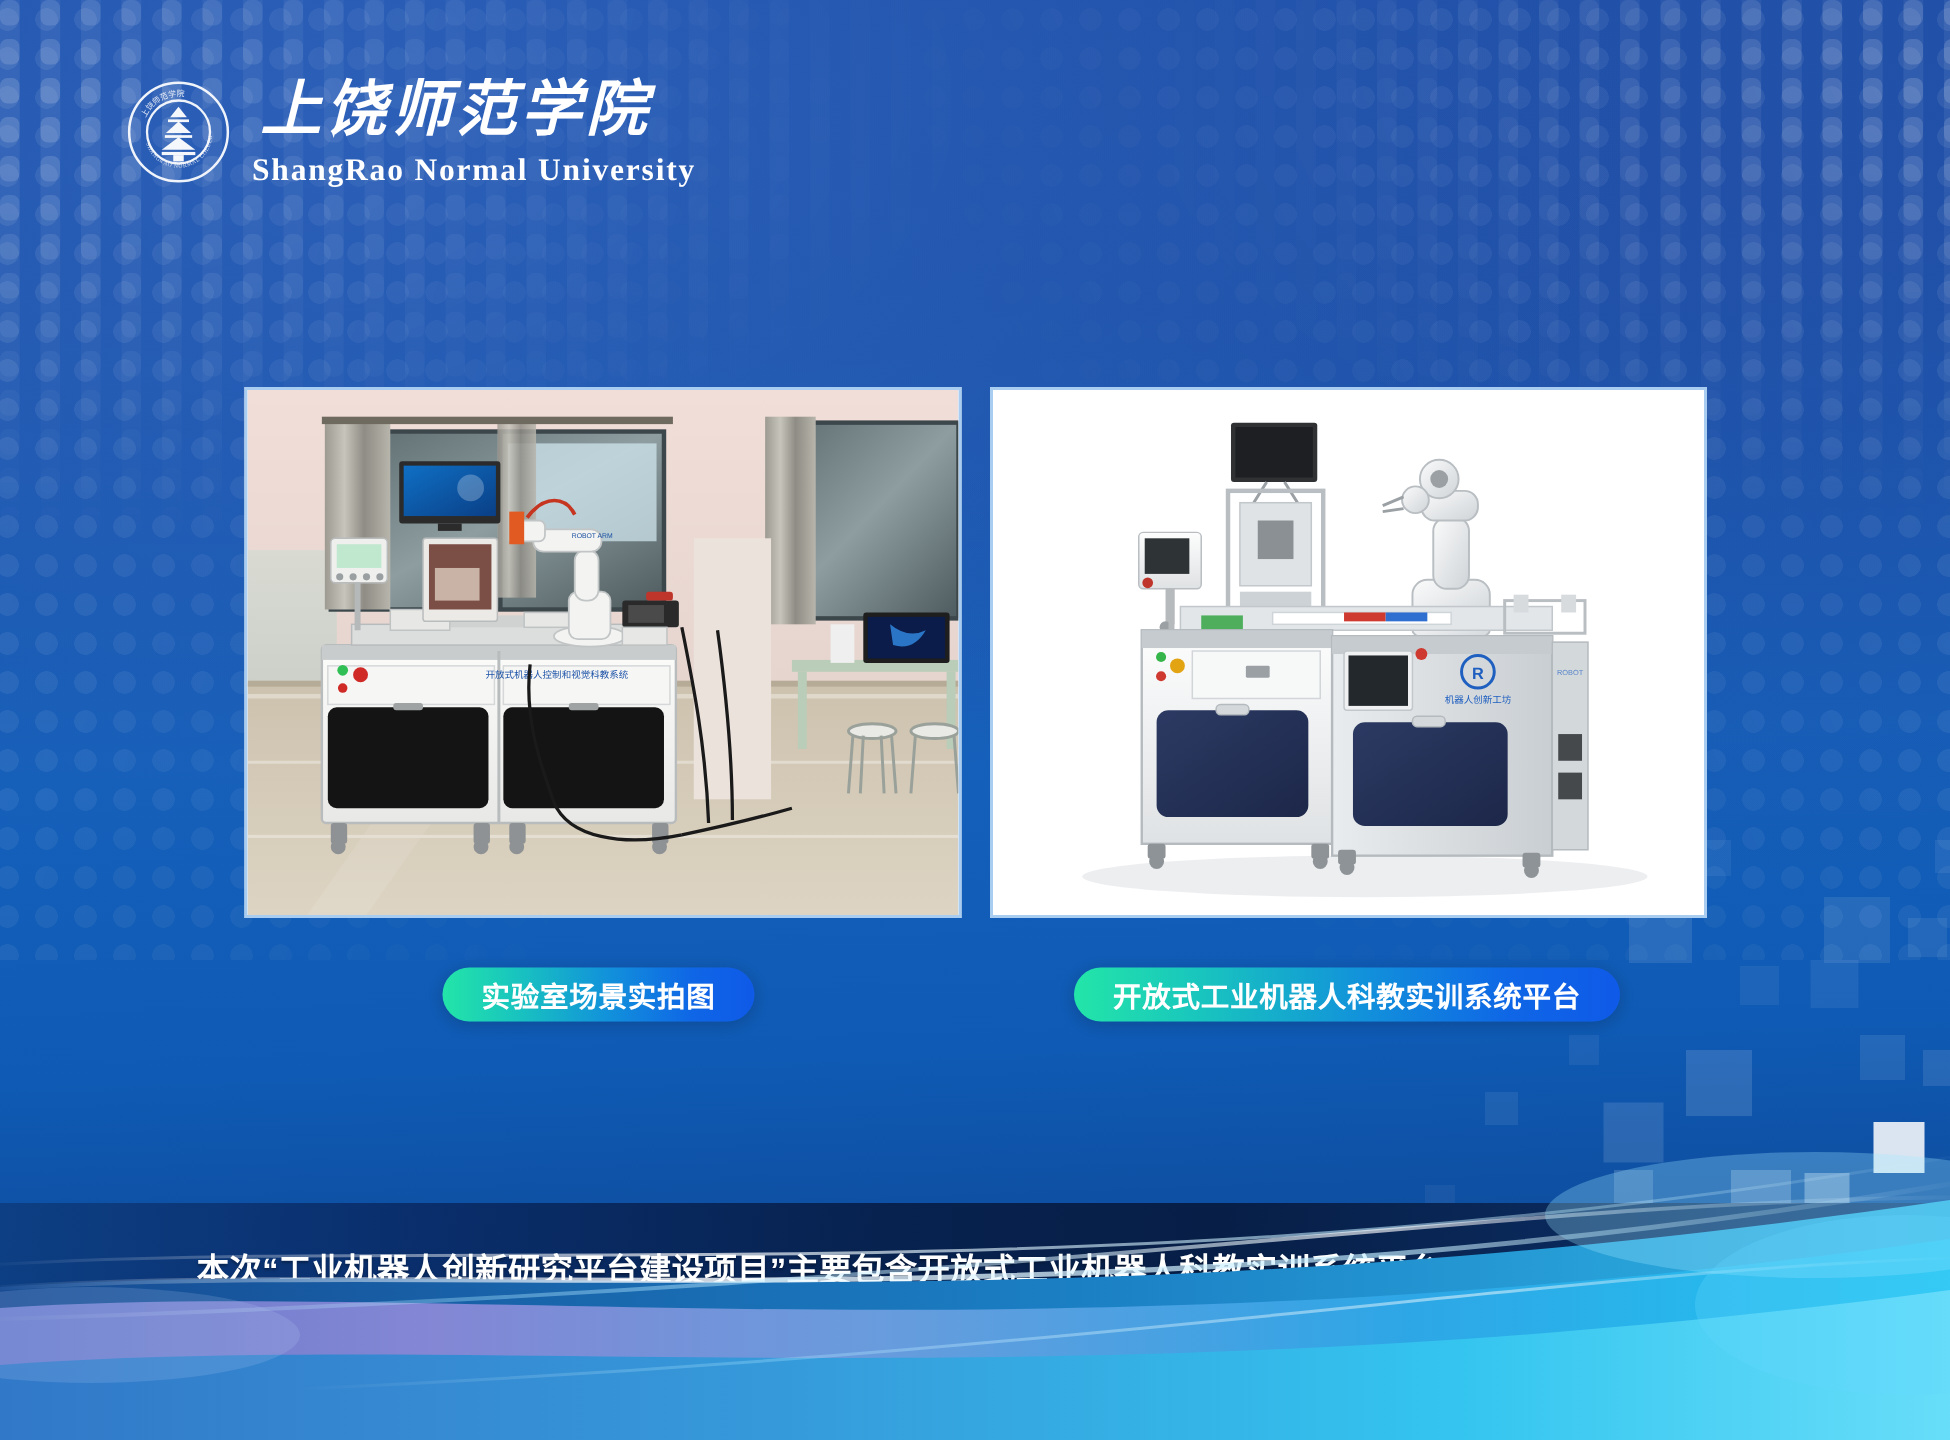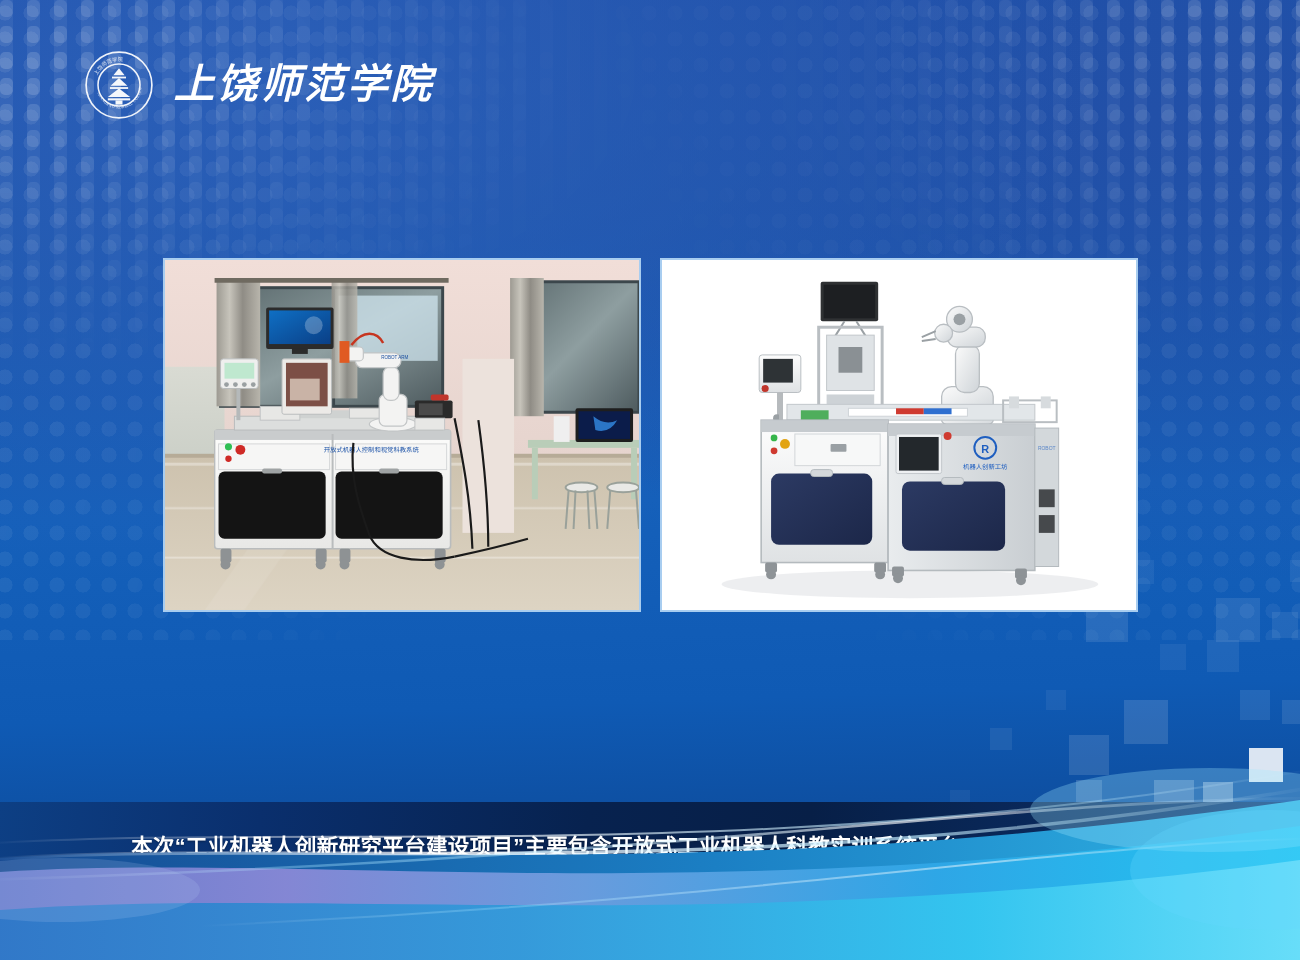--- a/index.html
+++ b/index.html
@@ -803,20 +803,21 @@
           <textPath href="#arcBot" startOffset="9%">SHANGRAO NORMAL COLLEGE</textPath>
         </text>
       </svg>
     </span>
     <span class="logo-words">
       <span class="logo-cn">
         <svg viewBox="0 0 330 52" height="48" width="316" aria-hidden="true">
           <text x="0" y="40" fill="#ffffff" font-size="44" font-family="Liberation Serif, DejaVu Serif, serif" font-weight="700" letter-spacing="3" style="font-style:italic">上饶师范学院</text>
         </svg>
       </span>
+      <span class="logo-en">ShangRao Normal University</span>
     </span>
   </div>
 
   <div class="photos">
 
     <div class="photo-frame">
       <svg viewBox="0 0 478 354" preserveAspectRatio="none" aria-hidden="true">
         <defs>
           <linearGradient id="wallG" x1="0" y1="0" x2="0" y2="1">
             <stop offset="0" stop-color="#f1ded8"></stop>
@@ -1061,20 +1062,24 @@
             <circle cx="220" cy="318" r="5"></circle>
           <rect x="232" y="310" width="12" height="10" rx="2"></rect>
             <circle cx="238" cy="322" r="5"></circle>
           <rect x="356" y="312" width="12" height="10" rx="2"></rect>
             <circle cx="362" cy="324" r="5"></circle>
         </g>
       </svg>
     </div>
   </div>
 
+  <div class="captions">
+    <span class="pill pill-left">实验室场景实拍图</span>
+    <span class="pill pill-right">开放式工业机器人科教实训系统平台</span>
+  </div>
 
   <div class="bottom-band"></div>
   <p class="body-copy"><span class="indent"></span><span>本次“工业机器人创新研究平台建设项目”主要包含开放式工业机器人科教实训系统平台，可以满足《机器人学》、《机器人仿真技术》《机器人系统集成》《机器人视觉》课程建设以及项目开发、算法验证；为学生提供机器人的系统认知、机器人基础与原理教学、机器人实践实操、机器人科研创新等实践创新平台。</span></p>
 
   <div class="wave-layer">
     <svg viewBox="0 0 1300 220" preserveAspectRatio="none" aria-hidden="true">
       <defs>
         <linearGradient id="wv1" x1="0" y1="0" x2="1" y2="0">
           <stop offset="0" stop-color="#6f7fd0"></stop>
           <stop offset="0.22" stop-color="#8d8ad8"></stop>

